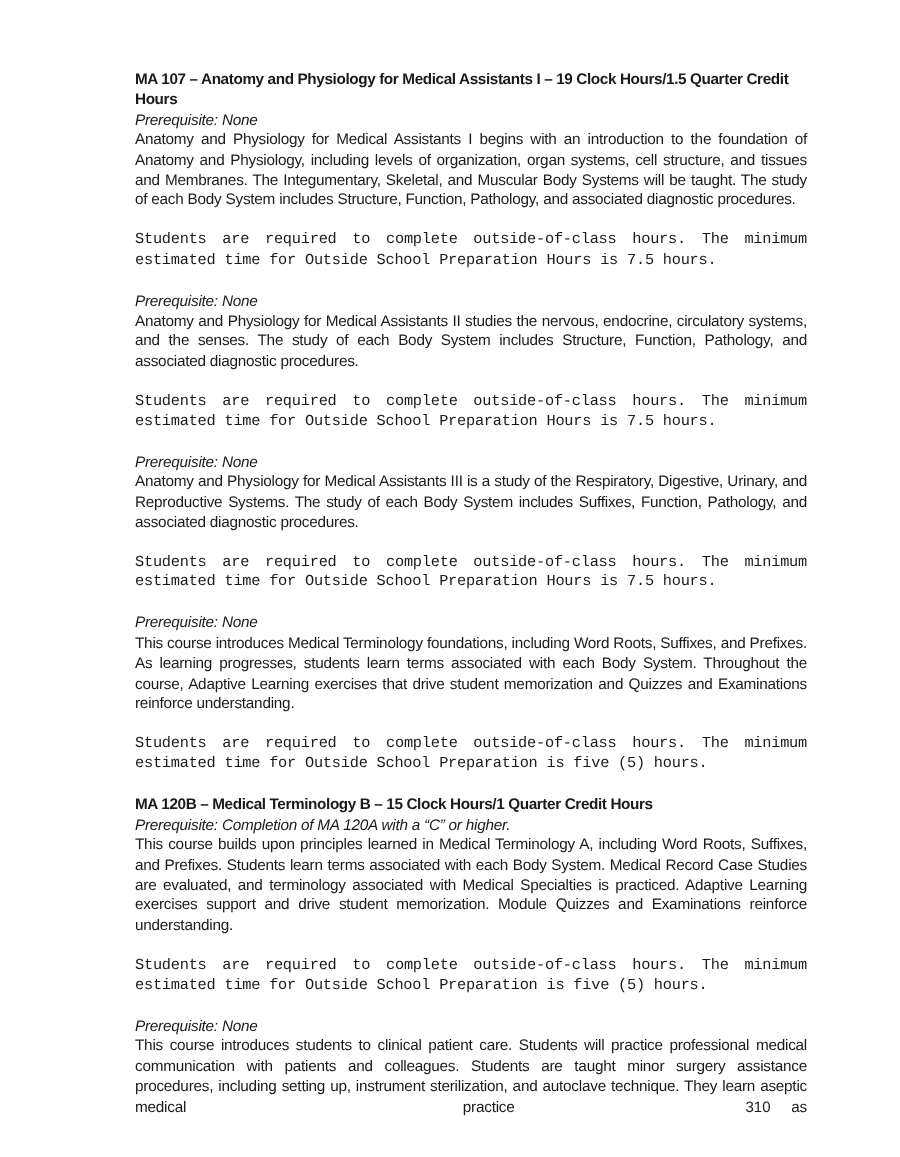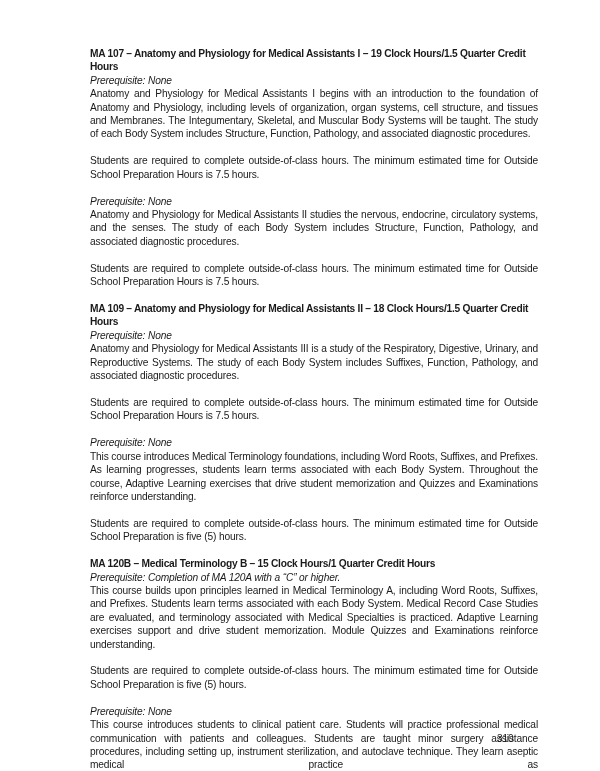--- a/index.html
+++ b/index.html
@@ -7,21 +7,21 @@
     .page {
       position: absolute; left: 62px; top: 47px; width: 476px;
       font-family: "Liberation Sans", sans-serif;
       font-size: 10.2px; line-height: 13.4px; color: #1a1a1a;
       letter-spacing: -0.15px;
     }
     .course { margin-bottom: 13.6px; margin-left: 28px; }
     .course-title { font-weight: bold; margin: 0; letter-spacing: -0.25px; }
     .prereq { font-style: italic; margin: 0; }
     .desc { margin: 0; text-align: justify; }
-    .note { margin: 13.4px 0 0 0; text-align: justify; }
+    .note { margin: 13.4px 0 0 0; text-align: justify; font-family: Liberation Mono, monospace; }
     .page-number {
       position: absolute; left: 497px; top: 733px;
       font-family: "Liberation Sans", sans-serif;
       font-size: 10px; color: #1a1a1a;
     }
   </style>
 </head>
 <body>
 
 <div class="page">
@@ -33,21 +33,20 @@
     <p class="note">Students are required to complete outside-of-class hours. The minimum estimated time for Outside School Preparation Hours is 7.5 hours.</p>
   </div>
 
   <div class="course">
     <p class="prereq">Prerequisite: None</p>
     <p class="desc">Anatomy and Physiology for Medical Assistants II studies the nervous, endocrine, circulatory systems, and the senses. The study of each Body System includes Structure, Function, Pathology, and associated diagnostic procedures.</p>
     <p class="note">Students are required to complete outside-of-class hours. The minimum estimated time for Outside School Preparation Hours is 7.5 hours.</p>
   </div>
 
   <div class="course">
-    <p class="course-title">MA 109 – Anatomy and Physiology for Medical Assistants II – 18 Clock Hours/1.5 Quarter Credit Hours</p>
     <p class="prereq">Prerequisite: None</p>
     <p class="desc">Anatomy and Physiology for Medical Assistants III is a study of the Respiratory, Digestive, Urinary, and Reproductive Systems. The study of each Body System includes Suffixes, Function, Pathology, and associated diagnostic procedures.</p>
     <p class="note">Students are required to complete outside-of-class hours. The minimum estimated time for Outside School Preparation Hours is 7.5 hours.</p>
   </div>
 
   <div class="course">
     <p class="prereq">Prerequisite: None</p>
     <p class="desc">This course introduces Medical Terminology foundations, including Word Roots, Suffixes, and Prefixes. As learning progresses, students learn terms associated with each Body System. Throughout the course, Adaptive Learning exercises that drive student memorization and Quizzes and Examinations reinforce understanding.</p>
     <p class="note">Students are required to complete outside-of-class hours. The minimum estimated time for Outside School Preparation is five (5) hours.</p>
   </div>

